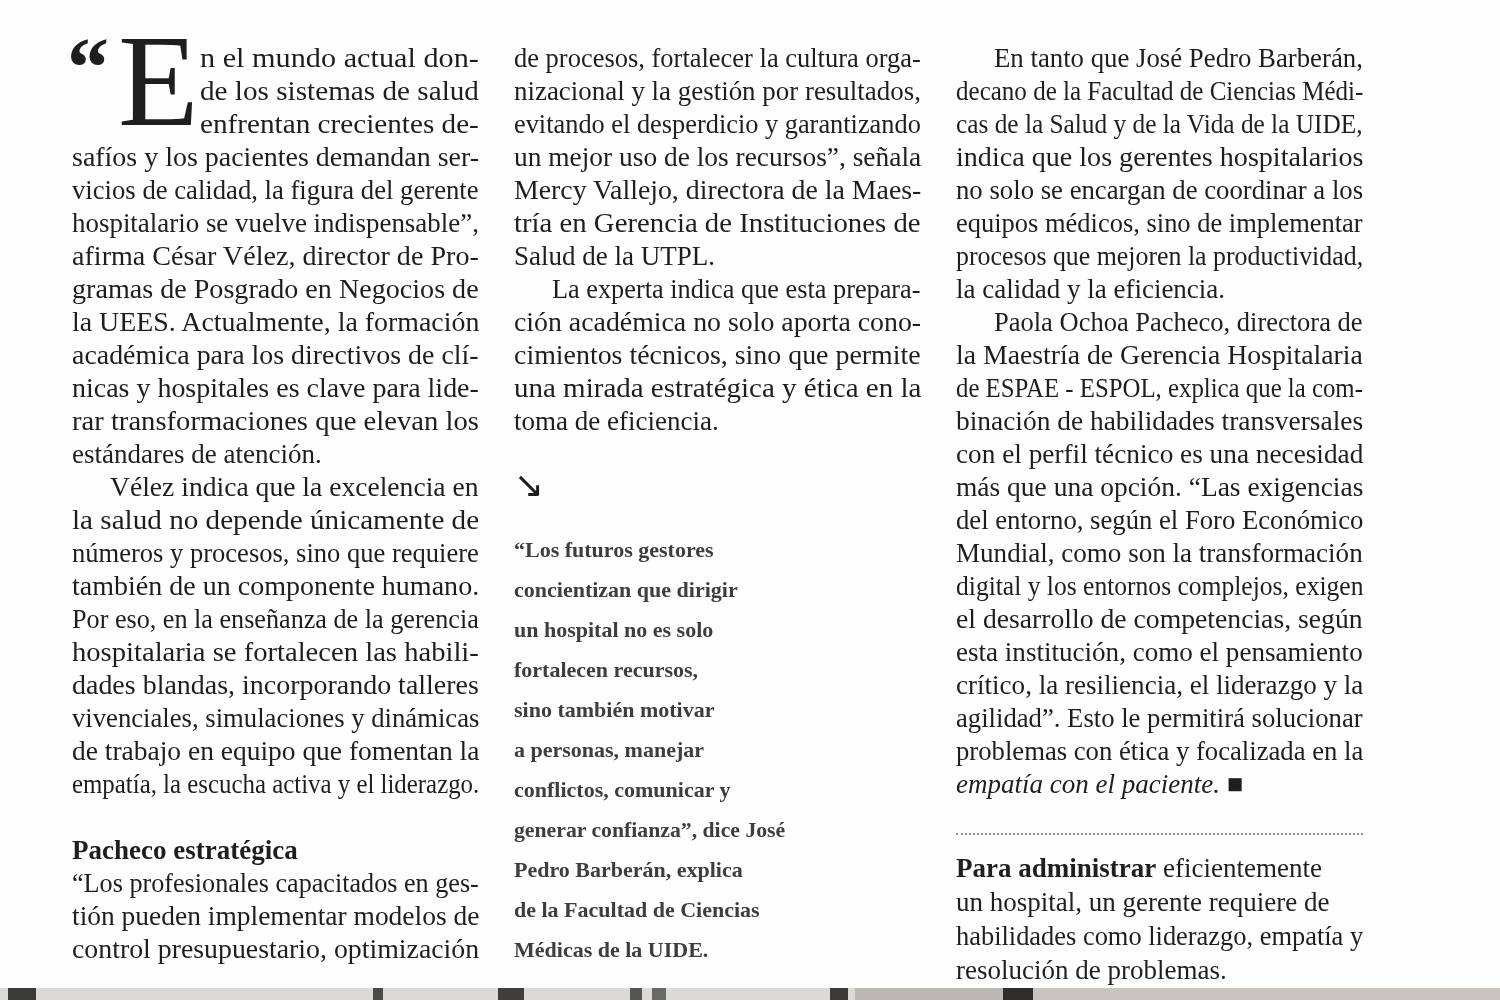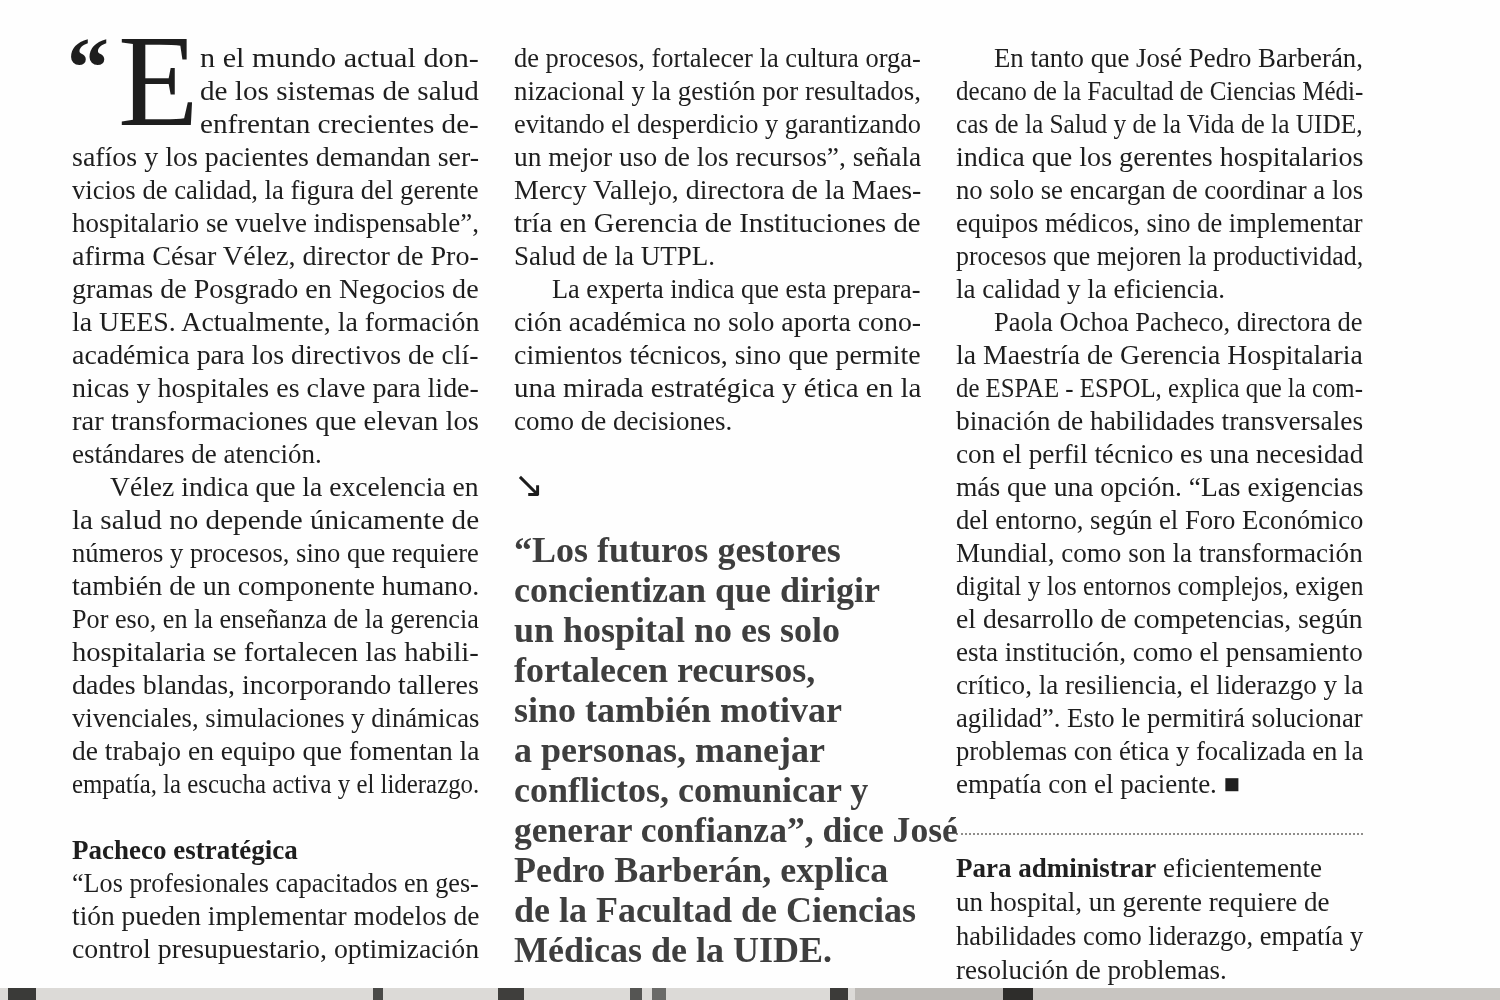--- a/index.html
+++ b/index.html
@@ -16,21 +16,21 @@
   .wrap{margin-left:128px;}
   .indent{margin-left:38px;}
   .dropcap-deco{position:absolute;top:0;left:0;width:128px;height:96px;pointer-events:none;}
   .open-quote{position:absolute;top:-16px;left:-5px;font-size:84px;line-height:1;letter-spacing:-8px;font-weight:bold;}
   .big-e{position:absolute;top:-27px;left:46px;font-size:132px;line-height:1;}
   .subhead{font-weight:bold;margin-top:33px;}
   .subhead .line{font-weight:bold;}
   .arrow-block{margin-top:26px;height:44px;}
   .arrow{font-family:"DejaVu Sans", sans-serif;font-size:36px;color:#1c1c1c;}
   .pullquote{margin-top:22px;color:#3e3e3e;}
-  .pullquote .line{line-height:40px;height:40px;font-size:36px;font-weight:bold;}
+  .pullquote .line{line-height:40px;height:40px;font-size:22px;font-weight:bold;}
   .dotted-rule{border:none;border-top:2px dotted #8f8d8a;margin:32px 0 0 0;width:407px;}
   .caption{margin-top:16px;}
   .caption .line{font-size:27px;line-height:34px;height:34px;color:#1f1f1f;}
   .caption b{font-weight:bold;}
   .photo-strip{position:absolute;left:0;top:988px;width:1500px;height:12px;background:#dcdad7;}
   .photo-strip span{position:absolute;top:0;height:12px;display:block;}
 </style>
 </head>
 <body>
 
@@ -84,21 +84,21 @@
         <div class="line justify"><span class="ln" style="transform: scaleX(1.015);">un mejor uso de los recursos”, señala</span></div>
         <div class="line justify"><span class="ln" style="transform: scaleX(1.0304);">Mercy Vallejo, directora de la Maes-</span></div>
         <div class="line justify"><span class="ln" style="transform: scaleX(1.0654);">tría en Gerencia de Instituciones de</span></div>
         <div class="line "><span class="ln" style="transform: scaleX(1);">Salud de la UTPL.</span></div>
       </div>
       <div class="para">
         <div class="line justify indent"><span class="ln" style="transform: scaleX(0.9736);">La experta indica que esta prepara-</span></div>
         <div class="line justify"><span class="ln" style="transform: scaleX(1.0304);">ción académica no solo aporta cono-</span></div>
         <div class="line justify"><span class="ln" style="transform: scaleX(1.033);">cimientos técnicos, sino que permite</span></div>
         <div class="line justify"><span class="ln" style="transform: scaleX(1.0739);">una mirada estratégica y ética en la</span></div>
-        <div class="line "><span class="ln" style="transform: scaleX(1);">como de decisiones.</span></div>
+        <div class="line "><span class="ln" style="transform: scaleX(1);">toma de eficiencia.</span></div>
       </div>
       <div class="arrow-block"><span class="arrow">↘</span></div>
       <div class="pullquote">
         <div class="line "><span class="ln" style="transform: scaleX(1);">“Los futuros gestores</span></div>
         <div class="line "><span class="ln" style="transform: scaleX(1);">concientizan que dirigir</span></div>
         <div class="line "><span class="ln" style="transform: scaleX(1); text-align: center;">un hospital no es solo</span></div>
         <div class="line "><span class="ln" style="transform: scaleX(1);">fortalecen recursos,</span></div>
         <div class="line "><span class="ln" style="transform: scaleX(1);">sino también motivar</span></div>
         <div class="line "><span class="ln" style="transform: scaleX(1);">a personas, manejar</span></div>
         <div class="line "><span class="ln" style="transform: scaleX(1);">conflictos, comunicar y</span></div>
@@ -127,21 +127,21 @@
         <div class="line justify"><span class="ln" style="transform: scaleX(1.0099);">con el perfil técnico es una necesidad</span></div>
         <div class="line justify"><span class="ln" style="transform: scaleX(1.0175);">más que una opción. “Las exigencias</span></div>
         <div class="line justify"><span class="ln" style="transform: scaleX(0.9879);">del entorno, según el Foro Económico</span></div>
         <div class="line justify"><span class="ln" style="transform: scaleX(1.0025);">Mundial, como son la transformación</span></div>
         <div class="line justify"><span class="ln" style="transform: scaleX(0.9465);">digital y los entornos complejos, exigen</span></div>
         <div class="line justify"><span class="ln" style="transform: scaleX(1.0252);">el desarrollo de competencias, según</span></div>
         <div class="line justify"><span class="ln" style="transform: scaleX(1.0025); text-align: right;">esta institución, como el pensamiento</span></div>
         <div class="line justify"><span class="ln" style="transform: scaleX(1.0025);">crítico, la resiliencia, el liderazgo y la</span></div>
         <div class="line justify"><span class="ln" style="transform: scaleX(0.9879);">agilidad”. Esto le permitirá solucionar</span></div>
         <div class="line justify"><span class="ln" style="transform: scaleX(0.9879);">problemas con ética y focalizada en la</span></div>
-        <div class="line "><span class="ln" style="transform: scaleX(1);">empatía con el paciente. ■</span></div>
+        <div class="line "><span class="ln" style="transform: scaleX(1); font-style: italic;">empatía con el paciente. ■</span></div>
       </div>
       <hr class="dotted-rule">
       <div class="caption">
         <div class="line"><span class="ln" style="transform: scaleX(1);"><b>Para administrar</b> eficientemente</span></div>
         <div class="line "><span class="ln" style="transform: scaleX(1);">un hospital, un gerente requiere de</span></div>
         <div class="line "><span class="ln" style="transform: scaleX(0.9784);">habilidades como liderazgo, empatía y</span></div>
         <div class="line "><span class="ln" style="transform: scaleX(1);">resolución de problemas.</span></div>
       </div>
     </div>
 </div>

